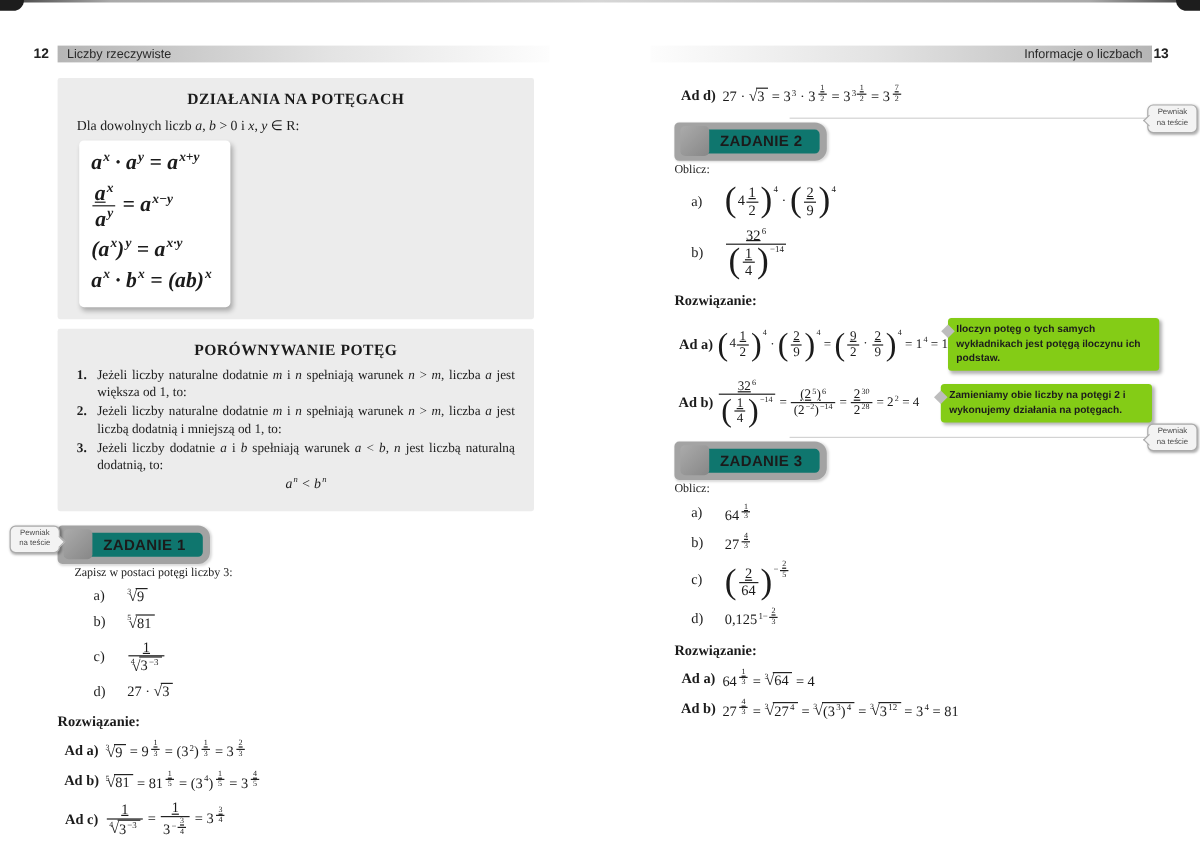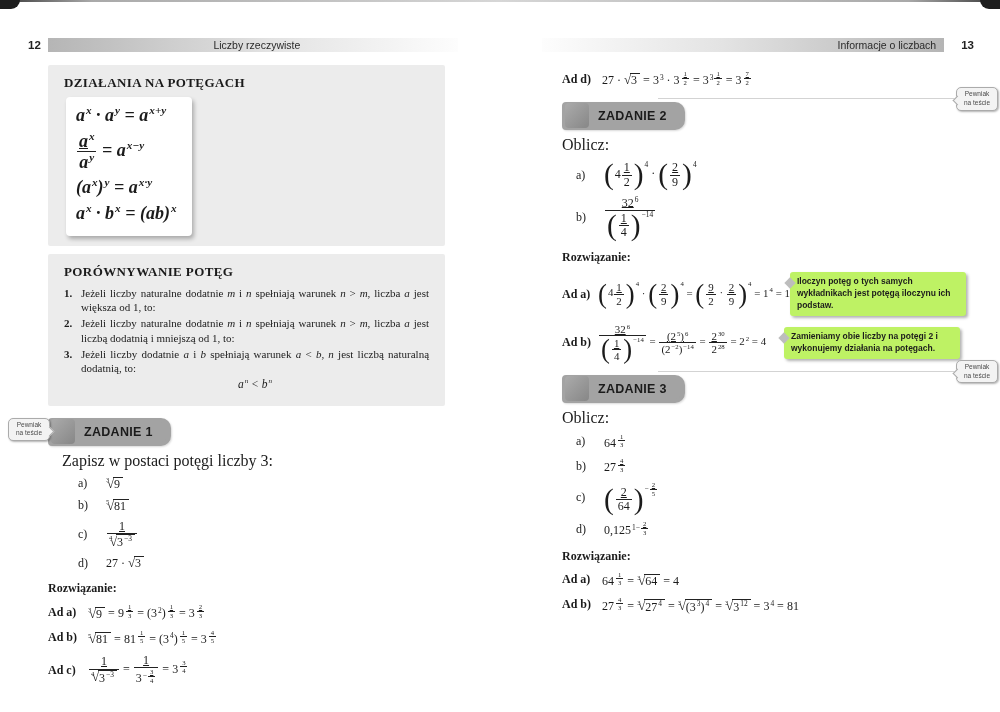--- a/index.html
+++ b/index.html
@@ -13,71 +13,71 @@
   .corner.tr{right:0;border-bottom-left-radius:10px;}
 
   .page{position:relative;width:500px;height:564px;flex:none;}
 
   
   .phead{display:flex;align-items:center;margin-top:38px;}
   .page.left .phead{padding:0 42px 0 28px;}
   .page.right .phead{padding:0 26px 0 42px;}
   .pnum{font:700 11.5px "Liberation Sans",sans-serif;color:#222;flex:none;}
   .page.left .pnum{margin-right:7px;}
-  .page.right .pnum{margin-left:17px;text-align:right;}
+  .page.right .pnum{margin-left:1px;text-align:right;}
   .hbar{flex:1;height:14px;font:10.5px/14px "Liberation Sans",sans-serif;color:#2a2a2a;}
-  .page.left .hbar{background:linear-gradient(to right,#b5b5b5,#e3e3e3 55%,#fdfdfd);padding-left:8px;text-align:center;}
+  .page.left .hbar{background:linear-gradient(to right,#b5b5b5,#e3e3e3 55%,#fdfdfd);padding-left:8px;text-align:left;}
   .page.right .hbar{background:linear-gradient(to left,#b5b5b5,#e3e3e3 55%,#fdfdfd);padding-right:8px;text-align:right;}
 
   .lcontent{margin:0 55px 0 48px;}
   .rcontent{margin:0 40px 0 62px;}
 
   
   .gbox{background:#ececec;border-radius:2px;padding:6px 16px 10px;}
   .box1{margin-top:13px;}
   .box2{margin-top:8px;}
-  .boxtitle{font:700 13px "Liberation Serif",serif;letter-spacing:.4px;text-align:left;margin:4px 0 6px;}
+  .boxtitle{font:700 13px "Liberation Serif",serif;letter-spacing:.4px;text-align:center;margin:4px 0 6px;}
   .intro{font-size:11.5px;margin:0 0 6px;}
   .fcard{display:inline-block;background:#fff;border-radius:4px;padding:3px 16px 7px 10px;
          box-shadow:2px 3px 4px rgba(0,0,0,.28);margin-left:2px;}
   .frule{font-size:18px;font-weight:700;font-style:italic;margin:5px 0;}
 
   .cmp-item{position:relative;padding-left:17px;font-size:11px;line-height:1.28;text-align:justify;margin-bottom:2px;}
   .cmp-item .n{position:absolute;left:0;font-weight:700;}
   .cformula{text-align:center;font-style:italic;font-size:11.5px;margin:2px 0 4px;}
 
   
   .zrow{position:relative;margin-top:12px;height:22px;}
-  .zbadge{position:relative;display:inline-flex;align-items:center;height:20px;background:#a3a3a3;
-          border:4px solid #a3a3a3;border-radius:4px 10px 10px 4px;padding:0 14px 0 32px;
+  .zbadge{position:relative;display:inline-flex;align-items:center;height:20px;background:#0f766e;
+          border:6px solid #a3a3a3;border-radius:4px 10px 10px 4px;padding:0 14px 0 32px;
           font:700 12.5px "Liberation Sans",sans-serif;letter-spacing:.3px;box-shadow:1px 1px 2px rgba(0,0,0,.15);z-index:1;}
   .zbadge .sq{position:absolute;left:-1px;top:-3px;width:24px;height:25px;border-radius:4px;
               background:linear-gradient(135deg,#ababab,#878787);}
   .leader{position:absolute;height:1px;background:#d3d3d3;top:-4px;left:96px;right:-26px;z-index:0;}
 
   
   .ptab{position:absolute;width:38px;background:#f3f3f3;border:1px solid #ababab;border-radius:5px;
         padding:2px 1px;font:6.5px/1.35 "Liberation Sans",sans-serif;color:#4a4a4a;text-align:center;
         box-shadow:1px 1px 2px rgba(0,0,0,.3);z-index:2;}
   .ptab::after{content:'';position:absolute;width:6px;height:6px;background:#f3f3f3;transform:rotate(45deg);top:9px;}
   .ptab.left-edge{left:-40px;top:0;}
   .ptab.left-edge::after{right:-3.5px;border-right:1px solid #ababab;border-top:1px solid #ababab;}
   .ptab.right-edge{right:-38px;top:-15px;}
   .ptab.right-edge::after{left:-3.5px;border-left:1px solid #ababab;border-bottom:1px solid #ababab;}
 
-  .prompt{font-size:16px;margin:12px 0 0 14px;}
+  .prompt{font-size:10px;margin:12px 0 0 14px;}
   .titem{display:flex;align-items:center;gap:14px;margin:6px 0 6px 30px;font-size:12px;}
   .tlabel{width:14px;flex:none;}
   .solhead{font:700 12px "Liberation Serif",serif;margin:10px 0 2px;}
   .eqrow{display:flex;align-items:center;margin:7px 0;font-size:12px;}
-  .adlbl{font-weight:700;width:40px;flex:none;font-size:12px;}
+  .adlbl{font-weight:700;width:40px;flex:none;font-size:12px;text-align:center;}
   .eq{white-space:nowrap;}
   .with-note .adlbl{width:36px;}
   .with-note .eq{font-size:10.9px;}
-  .note{flex:none;width:162px;margin-left:auto;position:relative;background:#bef264;border-radius:3px;
+  .note{flex:none;width:162px;margin-left:auto;position:relative;background:#84cc16;border-radius:3px;
         padding:4px 7px;font:700 8.5px/1.4 "Liberation Sans",sans-serif;color:#1c1c1c;
         box-shadow:2px 2px 3px rgba(0,0,0,.3);z-index:0;}
   .note::before{content:'';position:absolute;left:-4px;top:7px;width:8px;height:8px;background:#bdbdbd;
         transform:rotate(45deg);z-index:-1;}
 
   
   .math{font-family:"Liberation Serif",serif;}
   .mit{font-style:italic;}
   .msup{display:inline-block;font-size:0.62em;vertical-align:0.62em;line-height:1;margin-left:1px;white-space:nowrap;}
   .msup .mfrac{font-size:0.9em;}
@@ -105,20 +105,21 @@
   <div class="page left">
     <div class="phead">
       <span class="pnum">12</span>
       <div class="hbar">Liczby rzeczywiste</div>
     </div>
 
     <div class="lcontent">
 
       <section class="gbox box1">
         <h2 class="boxtitle">DZIAŁANIA NA POTĘGACH</h2>
+        <p class="intro math">Dla dowolnych liczb <span class="mit">a</span>, <span class="mit">b</span> &gt; 0 i <span class="mit">x</span>, <span class="mit">y</span> ∈ R:</p>
         <div class="fcard">
           <div class="frule math">a<span class="msup">x</span> · a<span class="msup">y</span> = a<span class="msup">x+y</span></div>
           <div class="frule math"><span class="mfrac">
                 <span class="num">a<span class="msup">x</span></span>
                 <span class="den">a<span class="msup">y</span></span>
               </span> = a<span class="msup">x−y</span></div>
           <div class="frule math">(a<span class="msup">x</span>)<span class="msup">y</span> = a<span class="msup">x·y</span></div>
           <div class="frule math">a<span class="msup">x</span> · b<span class="msup">x</span> = (ab)<span class="msup">x</span></div>
         </div>
       </section>

